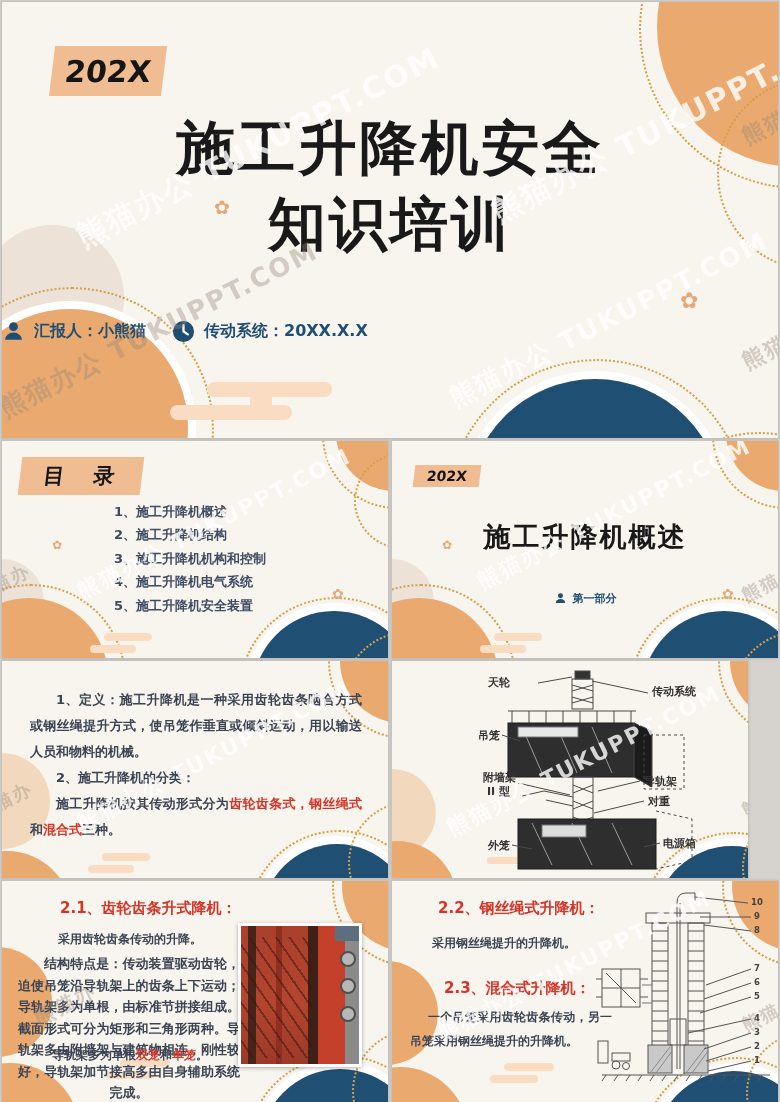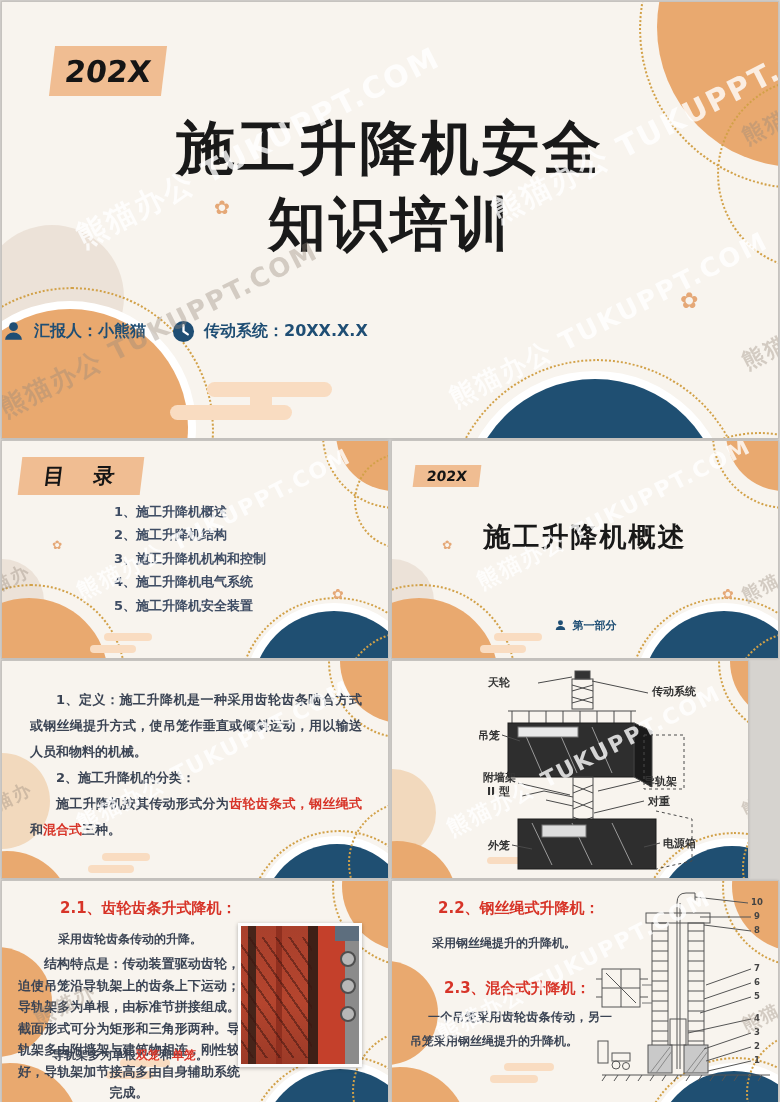--- a/index.html
+++ b/index.html
@@ -147,21 +147,21 @@
     <div class="gold" style="left:340px;top:190px;width:130px;height:130px;"></div>
     <div class="flower" style="left:50px;top:98px;font-size:12px;">✿</div>
     <div class="flower" style="left:330px;top:146px;font-size:14px;">✿</div>
     <div class="cloudbar" style="left:102px;top:192px;width:48px;height:8px;"></div>
     <div class="cloudbar" style="left:88px;top:204px;width:46px;height:8px;"></div>
 
     <div class="tag" style="left:22px;top:24px;width:66px;height:22px;font-size:14px;">
       <span>202X</span>
     </div>
     <div class="serif z" style="position:absolute;left:0;right:0;top:78px;text-align:center;font-weight:700;font-size:27px;color:#191919;letter-spacing:2px;">施工升降机概述</div>
-    <div class="z" style="position:absolute;left:0;right:0;top:150px;display:flex;justify-content:center;align-items:center;gap:6px;color:#1f4e74;font-weight:700;font-size:11px;margin-top:27px;">
+    <div class="z" style="position:absolute;left:0;right:0;top:150px;display:flex;justify-content:center;align-items:center;gap:6px;color:#1f4e74;font-weight:700;font-size:11px;">
       <svg width="13" height="13" viewBox="0 0 24 24">
         <circle cx="12" cy="7" r="4.6" fill="#1f4e74"></circle>
           <path d="M3.2 20.5 a8.8 7.4 0 0 1 17.6 0 z" fill="#1f4e74"></path>
       </svg>
       <span>第一部分</span>
     </div>
     <div class="wm" style="left:70px;top:58px;font-size:22px;">熊猫办公 TUKUPPT.COM</div>
     <div class="wm gray" style="left:348px;top:130px;font-size:18px;">熊猫办</div>
   </div>
 

